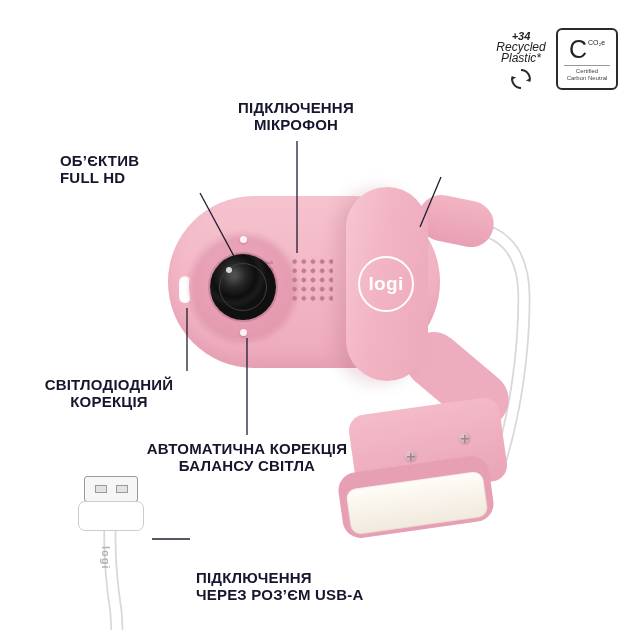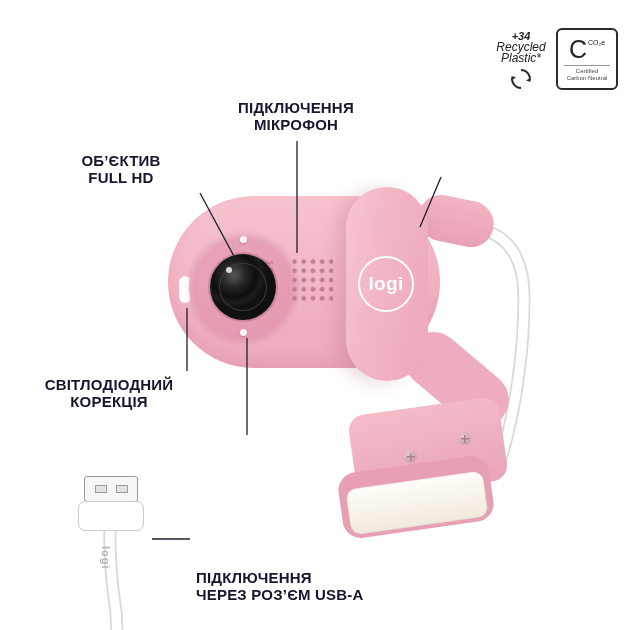--- a/index.html
+++ b/index.html
@@ -10,21 +10,21 @@
   .stage *{box-sizing:border-box;}
   .abs{position:absolute;}
 
   
   .callout{
     position:absolute;font-weight:bold;font-size:15px;line-height:17px;
     color:#16162e;white-space:pre-line;letter-spacing:.2px;
   }
   .c-mic{left:196px;top:99px;width:200px;text-align:center;}
   .c-shutter{left:377px;top:139px;width:140px;text-align:center;}
-  .c-lens{left:60px;top:152px;width:122px;text-align:center;}
+  .c-lens{left:60px;top:152px;width:122px;text-align:left;}
   .c-led{left:28px;top:376px;width:162px;text-align:center;}
   .c-balance{left:117px;top:440px;width:260px;text-align:center;}
   .c-usb{left:196px;top:521px;width:230px;text-align:left;margin-top:48px;}
 
   
   .recycled{left:492px;top:30px;width:58px;text-align:center;color:#222;font-style:italic;}
   .recycled .val{font-size:11px;font-weight:bold;line-height:12px;}
   .recycled .lbl{font-size:12px;line-height:11px;white-space:pre-line;}
   .recycled .icon{margin-top:4px;}
   .carbon{
@@ -164,20 +164,22 @@
     <div class="carbon-caption">Certified
 Carbon Neutral</div>
   </div>
 
   <div class="callout c-mic">ПІДКЛЮЧЕННЯ
 МІКРОФОН</div>
   <div class="callout c-lens">ОБ’ЄКТИВ
 FULL HD</div>
   <div class="callout c-led">СВІТЛОДІОДНИЙ
 КОРЕКЦІЯ</div>
+  <div class="callout c-balance">АВТОМАТИЧНА КОРЕКЦІЯ
+БАЛАНСУ СВІТЛА</div>
   <div class="callout c-usb">ПІДКЛЮЧЕННЯ
 ЧЕРЕЗ РОЗ’ЄМ USB-A</div>
 
   <svg class="layer" width="630" height="630">
     <line x1="297" y1="141" x2="297" y2="253" stroke="#1e1e30" stroke-width="1.3"></line>
     <line x1="441" y1="177" x2="420" y2="227" stroke="#1e1e30" stroke-width="1.3"></line>
     <line x1="200" y1="193" x2="236" y2="260" stroke="#1e1e30" stroke-width="1.3"></line>
     <line x1="187" y1="308" x2="187" y2="371" stroke="#1e1e30" stroke-width="1.3"></line>
     <line x1="247" y1="338" x2="247" y2="435" stroke="#1e1e30" stroke-width="1.3"></line>
     <line x1="152" y1="539" x2="190" y2="539" stroke="#1e1e30" stroke-width="1.3"></line>

